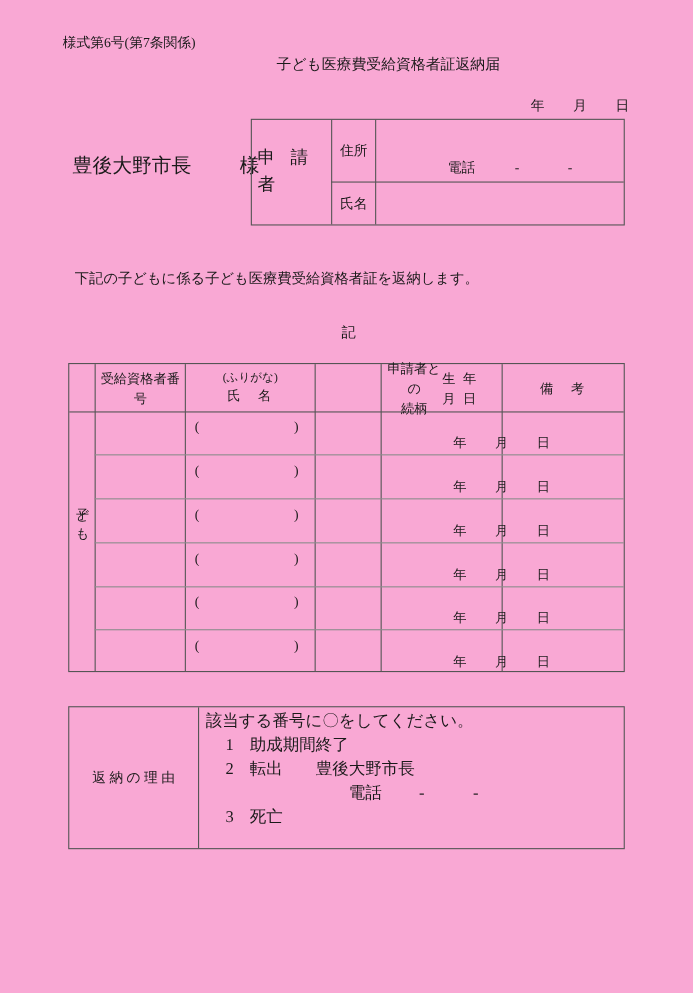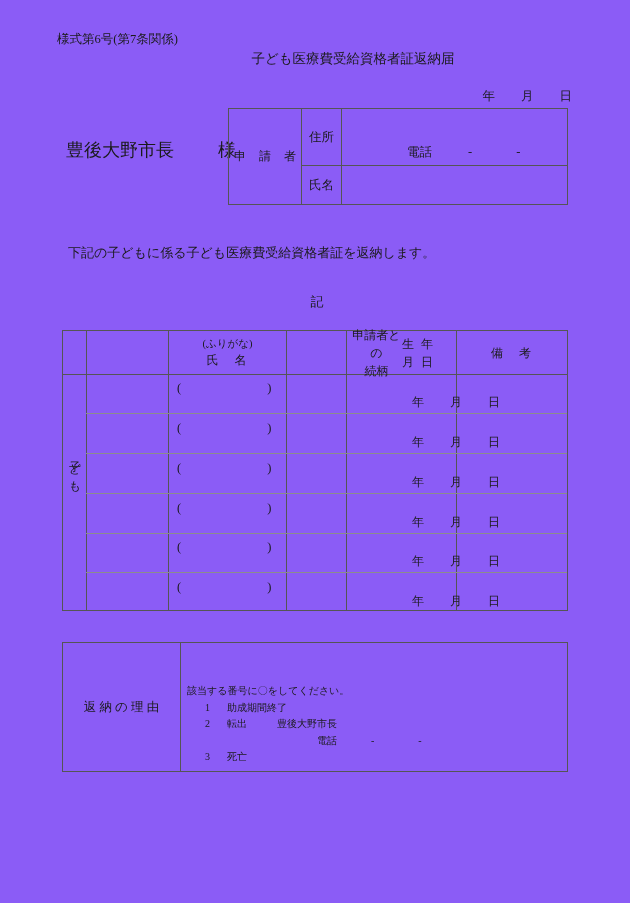--- a/index.html
+++ b/index.html
@@ -8,21 +8,21 @@
     background: #ffffff;
   }
   body {
     font-family: "Liberation Serif", "DejaVu Serif", serif;
     color: #1a1a1a;
   }
   #page {
     position: relative;
     width: 630px;
     height: 903px;
-    background: #8b5cf6;
+    background: #f9a8d4;
     overflow: hidden;
   }
 
   
   .abs { position: absolute; }
   .nowrap { white-space: nowrap; }
 
   
   .sp2 { letter-spacing: 2px; }
 
@@ -72,21 +72,21 @@
   #applicant-box .h-split {
     position: absolute; left: 72px; top: 56px;
     right: 0; height: 1px;
     background: #555;
   }
   #applicant-label {
     position: absolute;
     left: 0; top: 0; width: 72px; height: 100%;
     display: flex; flex-direction: column;
     align-items: center; justify-content: center;
-    font-size: 12px; line-height: 1.55;
+    font-size: 16px; line-height: 1.55;
   }
   #applicant-label .l1 { letter-spacing: 5px; padding-left: 5px; }
   #applicant-label .l2 { letter-spacing: 3px; padding-left: 3px; }
   #addr-label {
     position: absolute;
     left: 73px; top: 0; width: 39px; height: 56px;
     display: flex; align-items: center; justify-content: center;
     font-size: 12.5px;
   }
   #name-label {
@@ -192,22 +192,21 @@
   #reason-label {
     position: absolute;
     left: 0; top: 0; width: 117px; height: 100%;
     display: flex; align-items: center; justify-content: center;
     font-size: 12.5px;
   }
   #reason-body {
     position: absolute;
     left: 118px; top: 0; right: 0; bottom: 0;
     padding: 6px 0 0 6px;
-    font-size: 10px;
-    margin-top: 37px;
+    font-size: 15px;
   }
   #reason-body .r-line { line-height: 1.05; margin-bottom: 6px; white-space: nowrap; }
   #reason-body .r-item { padding-left: 18px; }
   #reason-body .r-num { display: inline-block; width: 22px; }
   #reason-body .dest { display: inline-block; margin-left: 30px; }
   #reason-body .tel-line { padding-left: 130px; }
   #reason-body .tel-line .dash1 { display: inline-block; margin-left: 34px; }
   #reason-body .tel-line .dash2 { display: inline-block; margin-left: 44px; }
   #reason-body .other-close { display: inline-block; margin-left: 215px; }
 </style>
@@ -265,20 +264,23 @@
     <div class="row-line" style="left:23px; top:82px"></div>
     <div class="row-line" style="left:23px; top:122px"></div>
     <div class="row-line" style="left:23px; top:162px"></div>
     <div class="row-line" style="left:23px; top:202px"></div>
     <div class="row-line" style="left:23px; top:241px"></div>
 
     <div id="kodomo-label">
       <span class="vtxt">子ども</span>
     </div>
 
+    <div class="hdr-cell" style="left:24px; width:81px">
+      <span>受給資格者番号</span>
+    </div>
     <div class="hdr-cell" style="left:284px; width:59px">
       <span>申請者との</span>
       <span>続柄</span>
     </div>
     <div class="hdr-cell" style="left:106px; width:117px">
       <span class="sub">(ふりがな)</span>
       <span class="sp2">氏　名</span>
     </div>
     <div class="hdr-cell" style="left:331px; width:49px">
       <span class="sp2">生 年 月 日</span>

